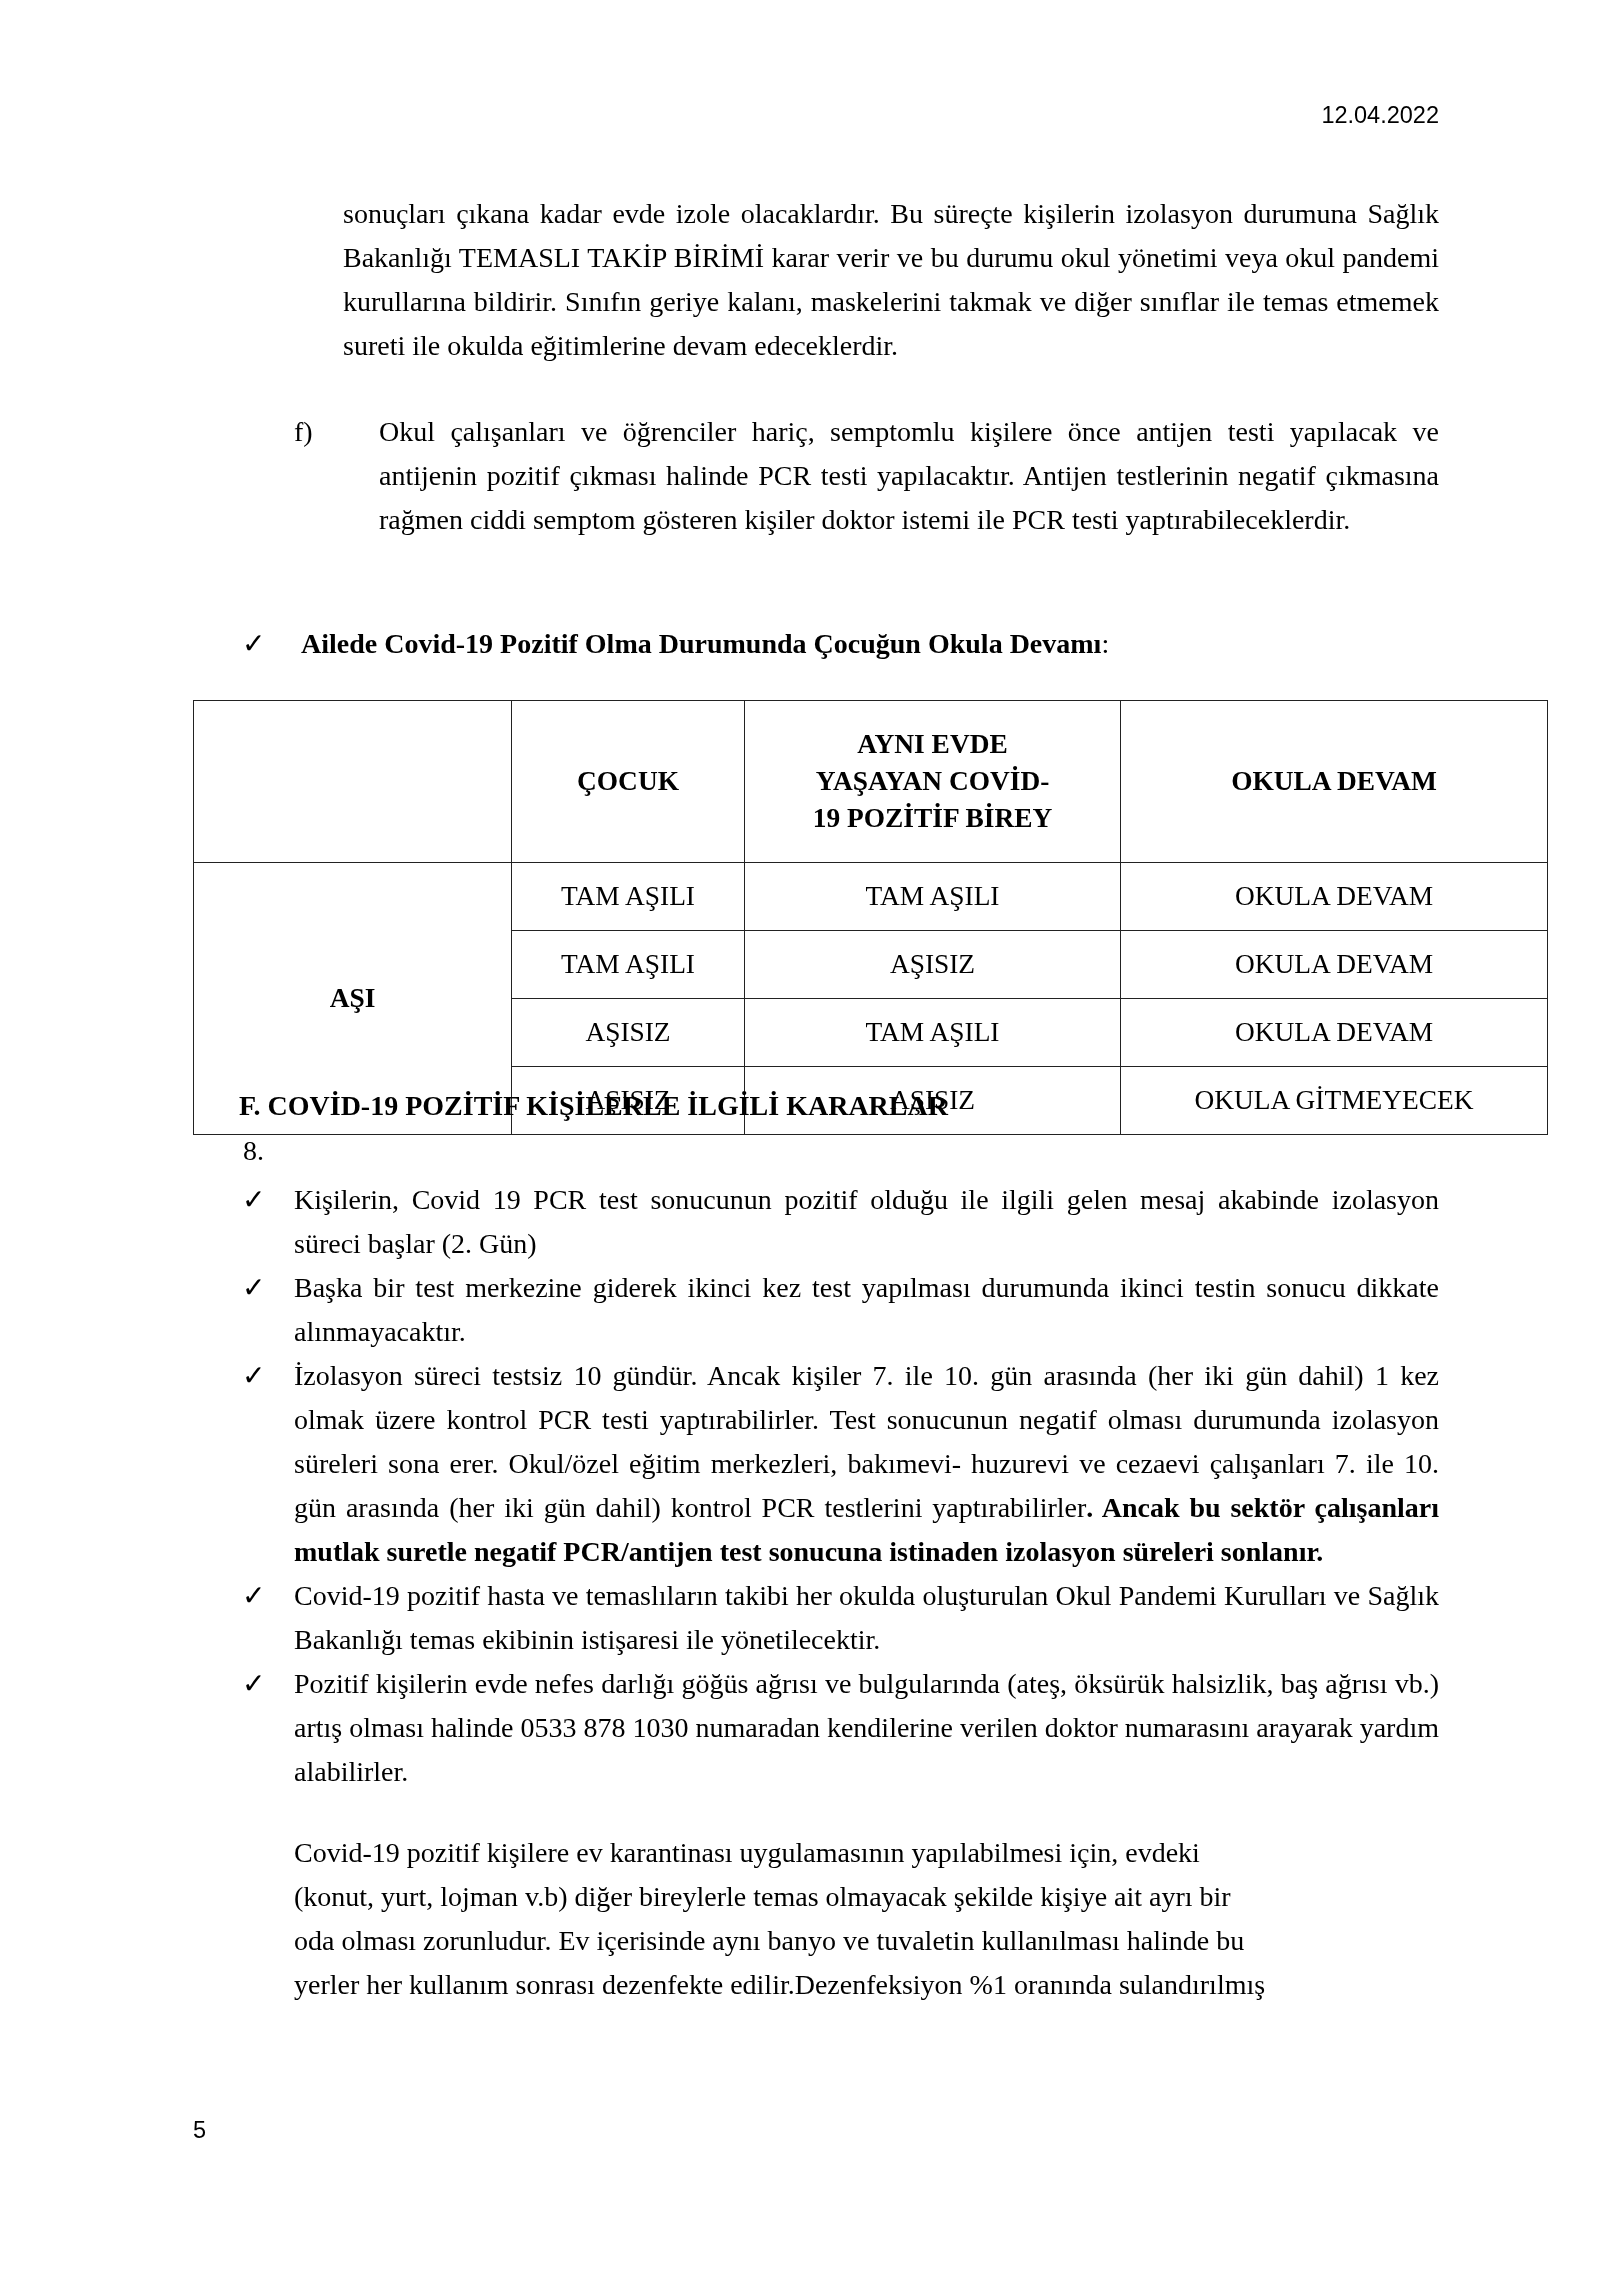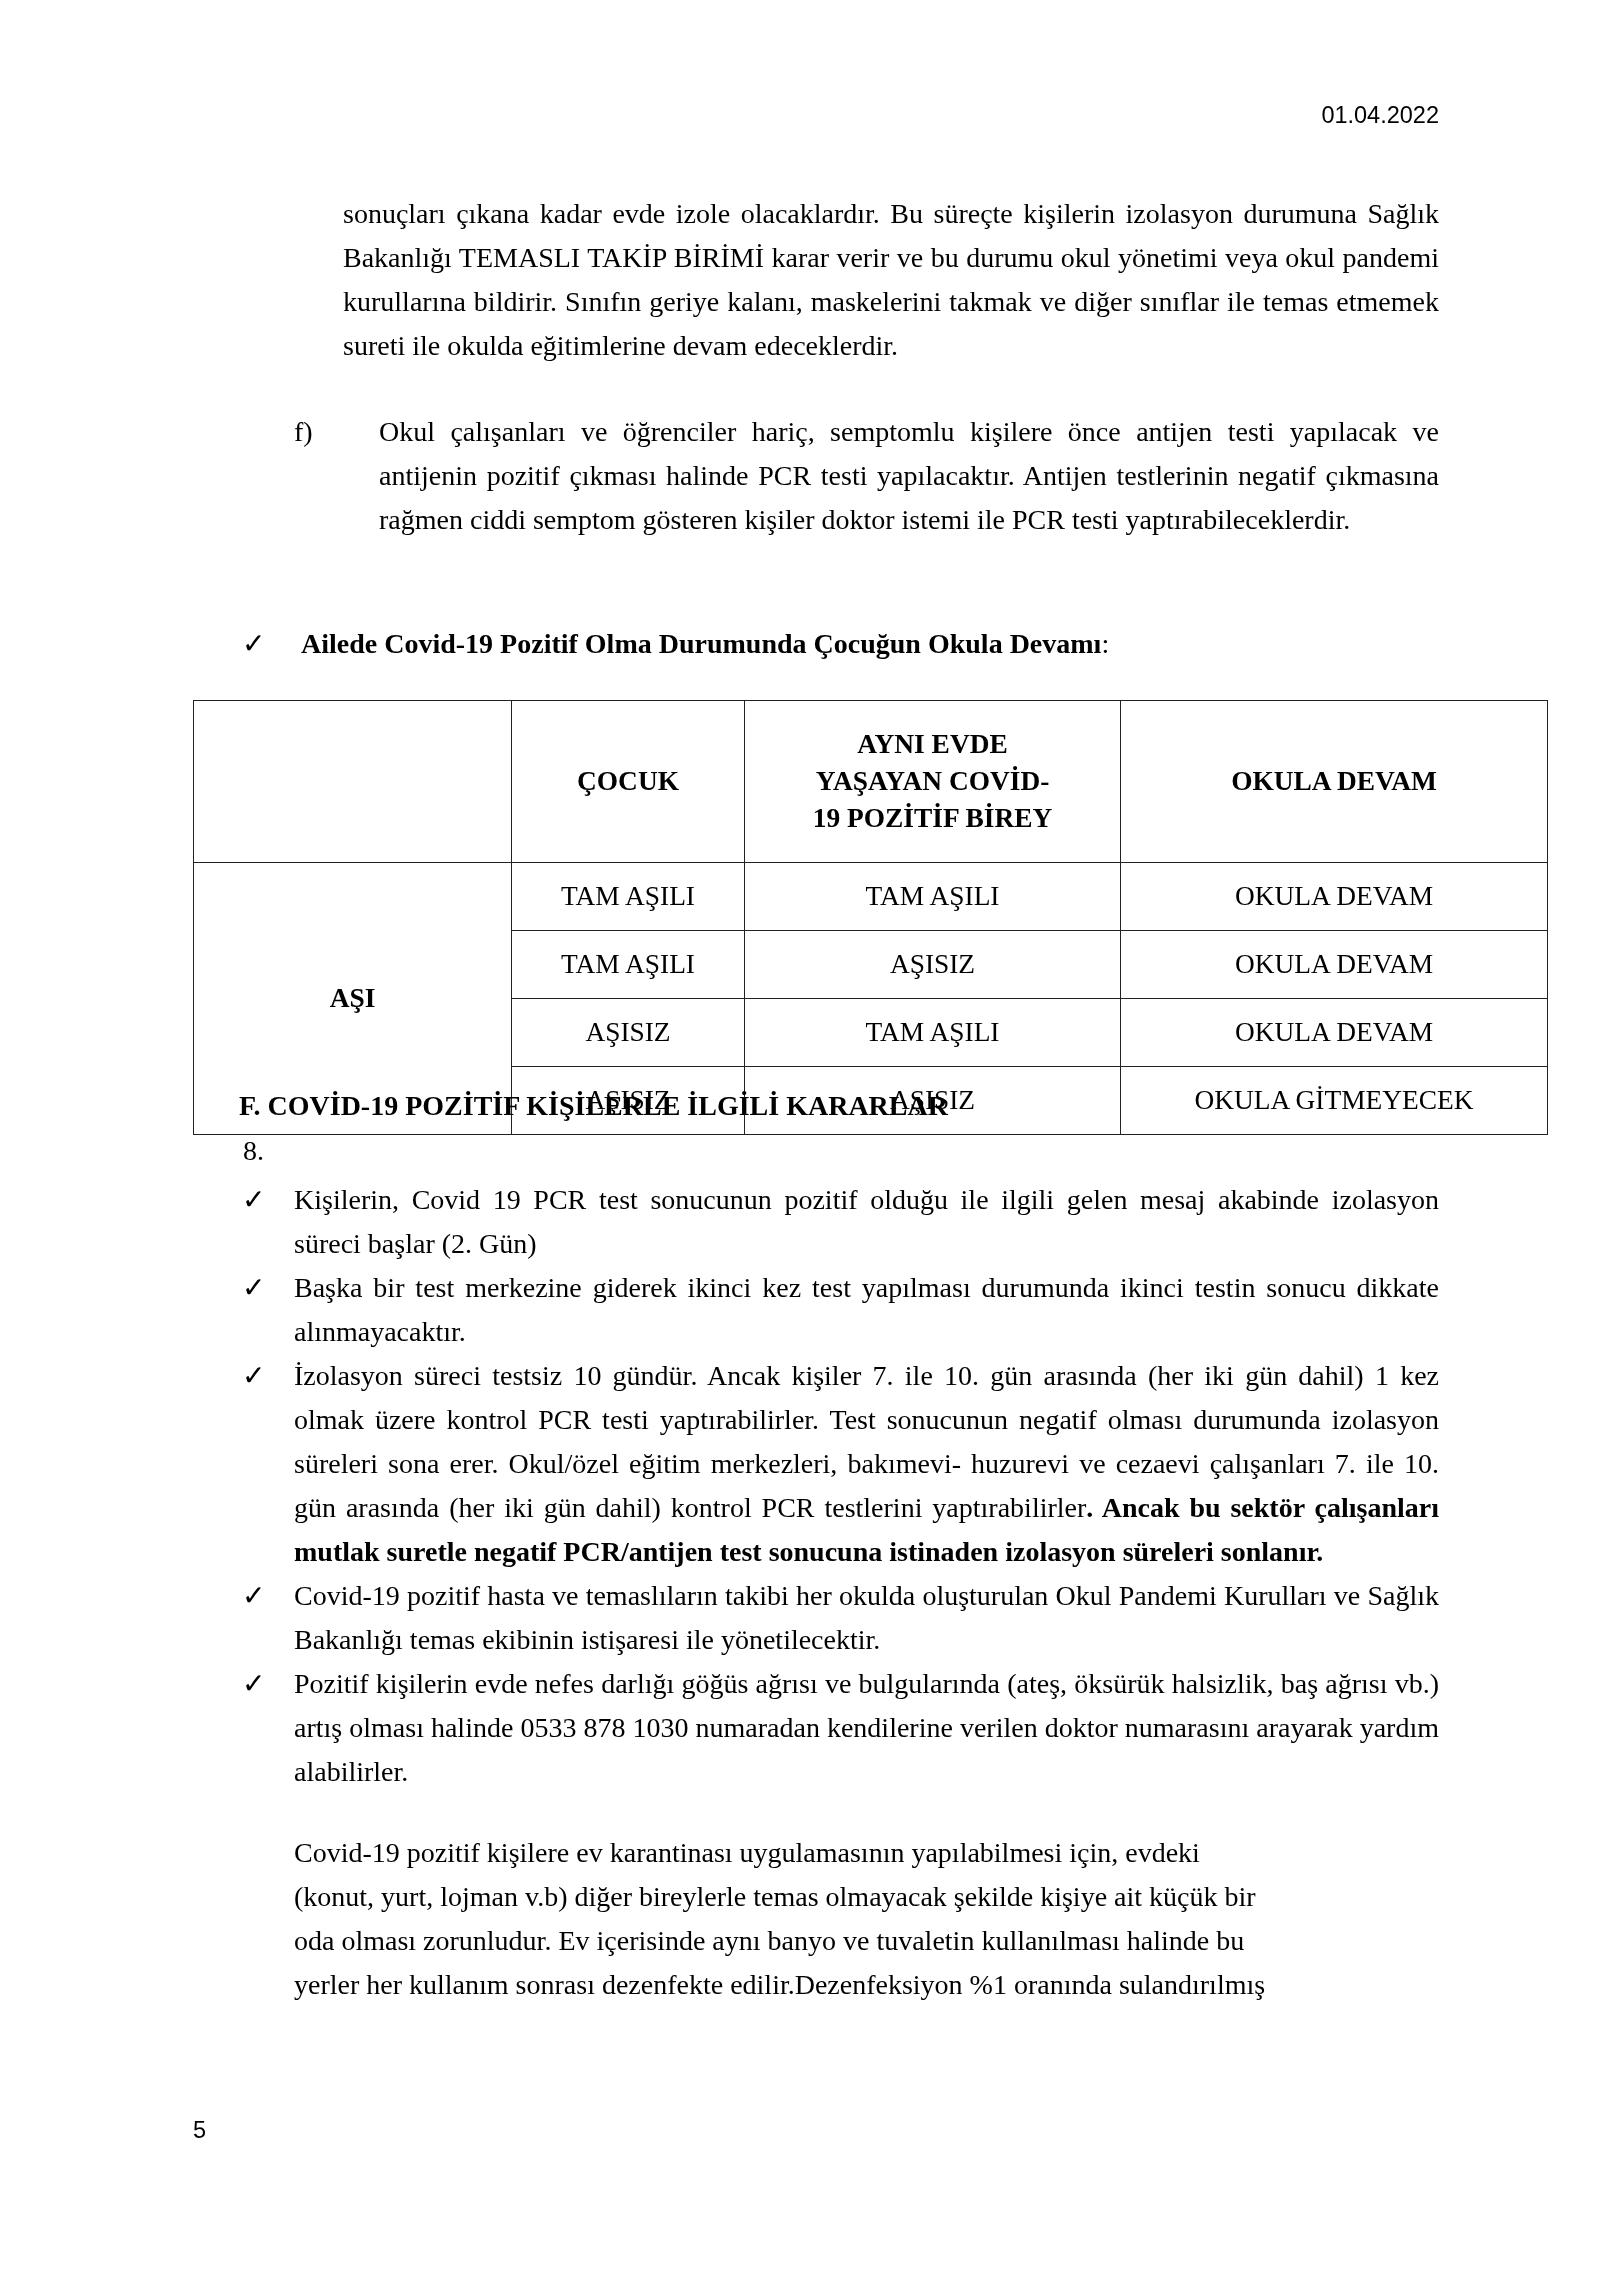--- a/index.html
+++ b/index.html
@@ -25,21 +25,21 @@
   .clist { position: absolute; top: 1178px; left: 242px; width: 1197px; }
   .citem { display: flex; }
   .citem .ck { width: 52px; flex: none; line-height: 44px; }
   .citem .txt { flex: 1; }
   .last-para { position: absolute; top: 1831px; left: 294px; width: 1166px; line-height: 44px; }
   b { font-weight: bold; }
 </style>
 </head>
 <body>
 
-<div class="header-date">01.04.2022</div>
+<div class="header-date">12.04.2022</div>
 
 <p class="p1 just" style="margin:0">sonuçları çıkana kadar evde izole olacaklardır. Bu süreçte kişilerin izolasyon durumuna Sağlık Bakanlığı TEMASLI TAKİP BİRİMİ karar verir ve bu durumu okul yönetimi veya okul pandemi kurullarına bildirir. Sınıfın geriye kalanı, maskelerini takmak ve diğer sınıflar ile temas etmemek sureti ile okulda eğitimlerine devam edeceklerdir.</p>
 
 <div class="fitem">
   <span class="lbl">f)</span>
   <span class="txt just">Okul çalışanları ve öğrenciler hariç, semptomlu kişilere önce antijen testi yapılacak ve antijenin pozitif çıkması halinde PCR testi yapılacaktır. Antijen testlerinin negatif çıkmasına rağmen ciddi semptom gösteren kişiler doktor istemi ile PCR testi yaptırabileceklerdir.</span>
 </div>
 
 <div class="check-head">
   <span class="ck">✓</span>
@@ -108,19 +108,19 @@
     <span class="txt just">Covid-19 pozitif hasta ve temaslıların takibi her okulda oluşturulan Okul Pandemi Kurulları ve Sağlık Bakanlığı temas ekibinin istişaresi ile yönetilecektir.</span>
   </div>
   <div class="citem">
     <span class="ck">✓</span>
     <span class="txt just">Pozitif kişilerin evde nefes darlığı göğüs ağrısı ve bulgularında (ateş, öksürük halsizlik, baş ağrısı vb.) artış olması halinde 0533 878 1030 numaradan kendilerine verilen doktor numarasını arayarak yardım alabilirler.</span>
   </div>
 </div>
 
 <div class="last-para">
   <div>Covid-19 pozitif kişilere ev karantinası uygulamasının yapılabilmesi için, evdeki</div>
-  <div>(konut, yurt, lojman v.b) diğer bireylerle temas olmayacak şekilde kişiye ait küçük bir</div>
+  <div>(konut, yurt, lojman v.b) diğer bireylerle temas olmayacak şekilde kişiye ait ayrı bir</div>
   <div>oda olması zorunludur. Ev içerisinde aynı banyo ve tuvaletin kullanılması halinde bu</div>
   <div>yerler her kullanım sonrası dezenfekte edilir.Dezenfeksiyon %1 oranında sulandırılmış</div>
 </div>
 
 <div class="page-num">5</div>
 
 
 </body></html>

